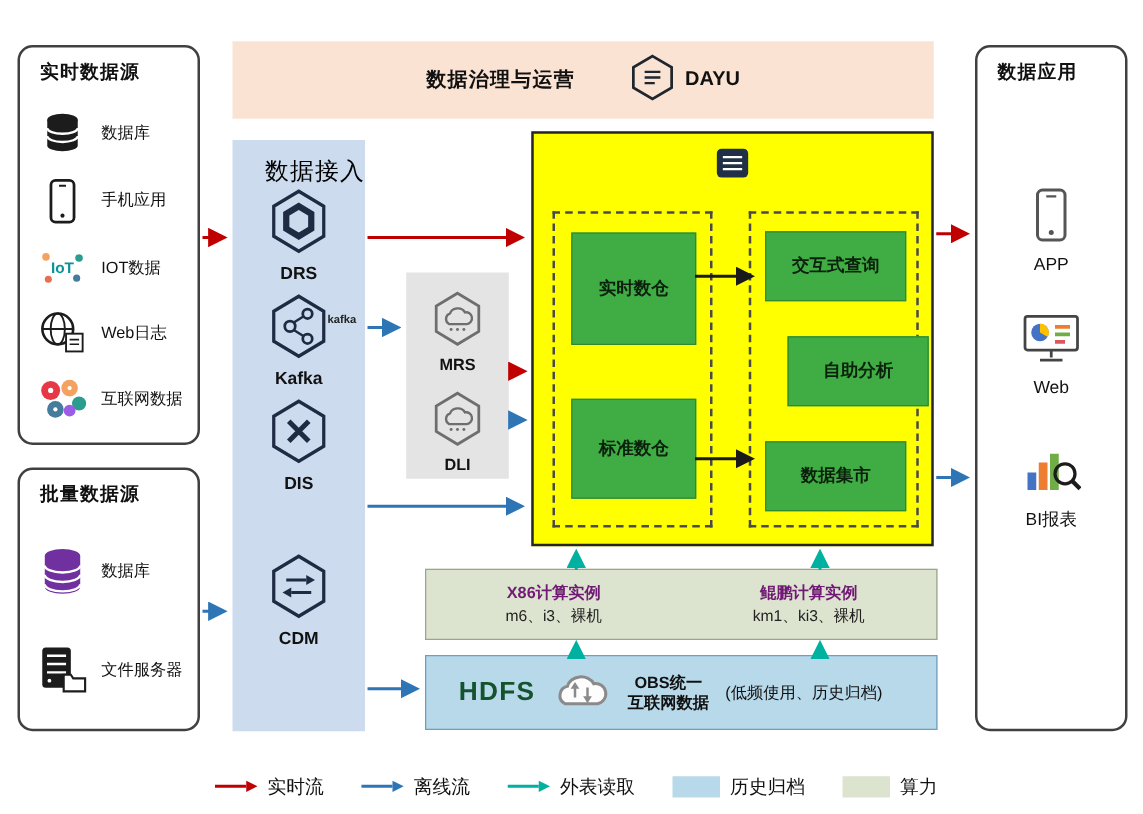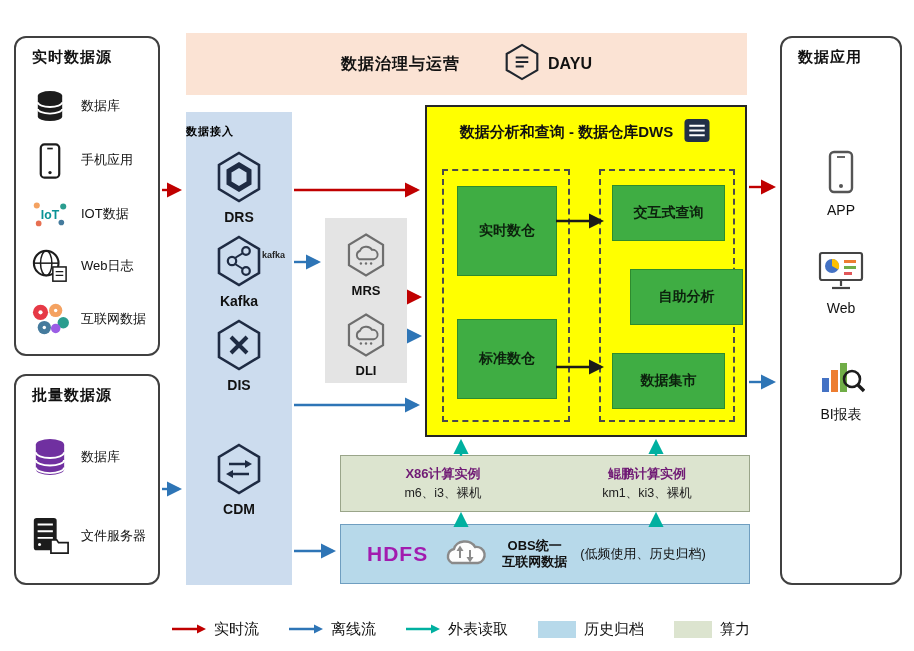--- a/index.html
+++ b/index.html
@@ -23,21 +23,21 @@
   #batch    { left: 14px; top: 374px; width: 146px; height: 211px; }
   #apps     { left: 780px; top: 36px; width: 122px; height: 549px; }
   .rows { position: absolute; left: 0; right: 0; top: 42px; bottom: 8px;
           display: flex; flex-direction: column; justify-content: space-around; padding: 0 6px 0 12px; }
   .row { display: flex; align-items: center; gap: 9px; }
   .row .ic { width: 44px; display: flex; justify-content: center; flex: none; }
   .row .lbl { font-size: 13px; color: #111; width: 66px; line-height: 1.3; }
 
   
   #ingest { left: 186px; top: 112px; width: 106px; height: 473px; background: #ccdcee; z-index: 2; }
-  #ingest .col-title { text-align: left; font-weight: bold; font-size: 11px; padding-top: 12px; letter-spacing: 1px; }
+  #ingest .col-title { text-align: right; font-weight: normal; font-size: 19px; padding-top: 12px; letter-spacing: 1px; }
   .svc { position: absolute; left: 0; right: 0; text-align: center; }
   .svc-lbl { font-weight: bold; font-size: 14px; color: #111; margin-top: 1px; }
   .kafka-logo { position: absolute; right: 7px; top: 16px; font-size: 9px; font-weight: bold; color: #222; }
 
   
   #mrsdli { left: 325px; top: 218px; width: 82px; height: 165px; background: #e4e4e4; z-index: 2; }
   #mrsdli .svc-lbl { font-size: 13px; }
 
   
   #dws { left: 425px; top: 105px; width: 322px; height: 332px; background: #ffff00; border: 2px solid #262626; z-index: 2; }
@@ -57,21 +57,21 @@
   
   #compute { left: 340px; top: 455px; width: 410px; height: 57px; background: #dce4cf; border: 1px solid #9aa58a;
              display: flex; z-index: 2; }
   .comp-col { flex: 1; display: flex; flex-direction: column; align-items: center; justify-content: center; gap: 2px; }
   .comp-title { font-weight: bold; font-size: 13px; color: #701a75; }
   .comp-sub { font-size: 12.5px; color: #222; }
 
   
   #hdfs { left: 340px; top: 524px; width: 410px; height: 60px; background: #b7d9ea; border: 1px solid #6f9ec0;
           display: flex; align-items: center; gap: 13px; padding-left: 26px; z-index: 2; }
-  .hdfs-title { font-weight: bold; font-size: 21px; color: #a21caf; letter-spacing: 1px; }
+  .hdfs-title { font-weight: bold; font-size: 21px; color: #14532d; letter-spacing: 1px; }
   .obs-lines { font-weight: bold; font-size: 13px; color: #111; line-height: 1.25; text-align: center; }
   .hdfs-note { font-size: 13px; color: #111; }
 
   
   .legend { left: 0; top: 612px; width: 914px; height: 34px; display: flex; align-items: center;
             padding-left: 172px; gap: 30px; z-index: 2; }
   .litem { display: flex; align-items: center; gap: 8px; font-size: 15px; color: #111; }
   .lsw { width: 38px; height: 17px; display: inline-block; }
   .lsw.hist { background: #b7d9ea; }
   .lsw.power { background: #dce4cf; }
@@ -293,21 +293,20 @@
             <circle cx="24" cy="37" r="1.4" fill="#6e6e6e"></circle>
             <circle cx="30" cy="37" r="1.4" fill="#6e6e6e"></circle>
         </svg>
       </span>
       <div class="svc-lbl">DLI</div>
     </div>
   </div>
 
   <div class="abs" id="dws">
     <div class="dws-header">
-      <span>数据分析和查询 - 数据仓库DWS</span>
       <span>
         <svg width="30" height="27" viewBox="0 0 30 28">
           <rect x="2" y="2" width="26" height="24" rx="4" fill="#223047"></rect>
           <path d="M7 9 H23 M7 14 H23 M7 19 H23" stroke="#fff" stroke-width="2"></path>
         </svg>
       </span>
     </div>
     <div class="dashed left">
       <div class="gmod" style="left:13px;top:15px;width:100px;height:90px">实时数仓</div>
       <div class="gmod" style="left:13px;top:148px;width:100px;height:80px">标准数仓</div>

